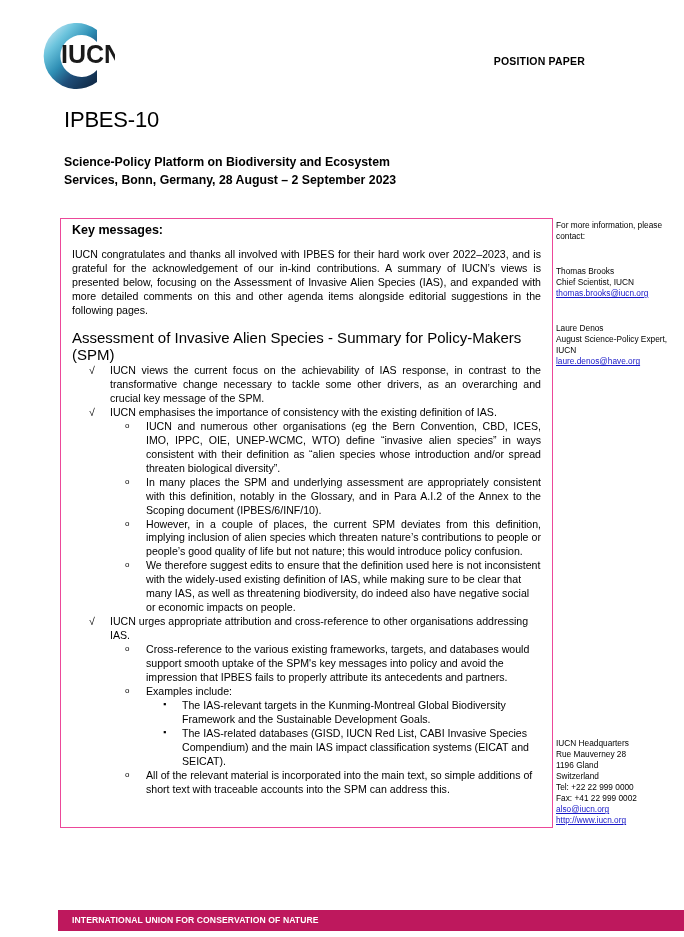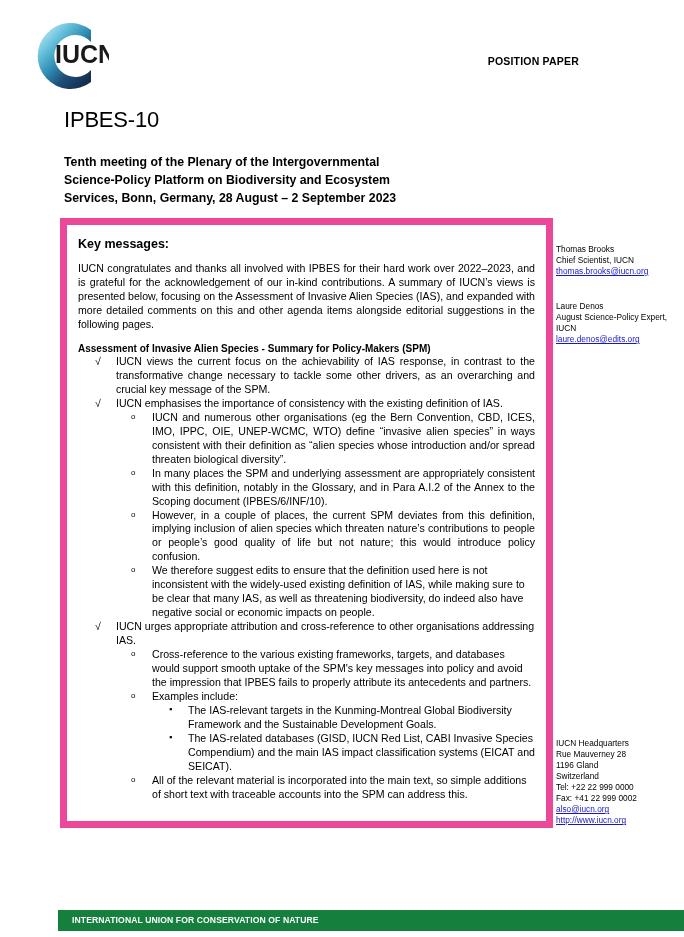--- a/index.html
+++ b/index.html
@@ -12,21 +12,21 @@
     height: 937px;
     position: relative;
     font-family: "Liberation Sans", sans-serif;
     color: #000000;
     overflow: hidden;
   }
 
   
   #page-header {
     position: absolute;
-    left: 11px; top: 0;
+    left: 17px; top: 0;
     width: 584px;
     height: 100px;
   }
   #iucn-logo {
     position: absolute;
     left: 14px;
     top: 14px;
     width: 84px;
     height: 84px;
   }
@@ -61,39 +61,39 @@
   }
   #doc-subtitle div { white-space: nowrap; }
 
   
   #key-messages-box {
     position: absolute;
     left: 60px;
     top: 218px;
     width: 493px;
     height: 610px;
-    border: 7px solid #ec4899;
+    border: 1px solid #ec4899;
     box-sizing: border-box;
-    padding: 12px 11px 6px 11px;
+    padding: 4px 11px 6px 11px;
     overflow: hidden;
   }
   #key-messages-heading {
     font-size: 12.5px;
     font-weight: bold;
     margin: 0 0 11px 0;
   }
   .body-para {
     font-size: 10.6px;
     line-height: 1.32;
     text-align: justify;
     margin: 0 0 11px 0;
   }
   #spm-heading {
-    font-size: 10px;
-    font-weight: bold;
+    font-size: 15px;
+    font-weight: normal;
     margin: 0 0 1px 0;
   }
 
   
   ul.lvl1, ul.lvl2, ul.lvl3 {
     list-style: none;
     margin: 0;
     padding: 0;
   }
   ul.lvl1 > li {
@@ -170,21 +170,21 @@
     word-break: break-all;
   }
 
   
   #footer-bar {
     position: absolute;
     left: 58px;
     top: 910px;
     width: 626px;
     height: 21px;
-    background: #15803d;
+    background: #be185d;
   }
   #footer-text {
     position: absolute;
     left: 14px;
     top: 5px;
     color: #ffffff;
     font-size: 8.6px;
     font-weight: bold;
     letter-spacing: 0.1px;
   }
@@ -213,21 +213,20 @@
       <text x="30" y="49" font-family="Liberation Sans, sans-serif" font-size="25" font-weight="bold" fill="#1a1a1a">IUCN</text>
     </svg>
   </div>
 
   <div id="position-paper-label">POSITION PAPER</div>
 </div>
 
 <div id="title-block">
   <h1 id="doc-title">IPBES-10</h1>
   <div id="doc-subtitle">
-    <div>Tenth meeting of the Plenary of the Intergovernmental</div>
     <div>Science-Policy Platform on Biodiversity and Ecosystem</div>
     <div>Services, Bonn, Germany, 28 August – 2 September 2023</div>
   </div>
 </div>
 
 <div id="key-messages-box">
   <div id="key-messages-heading">Key messages:</div>
 
   <p class="body-para">IUCN congratulates and thanks all involved with IPBES for their hard work over 2022–2023, and is grateful for the acknowledgement of our in-kind contributions. A summary of IUCN’s views is presented below, focusing on the Assessment of Invasive Alien Species (IAS), and expanded with more detailed comments on this and other agenda items alongside editorial suggestions in the following pages.</p>
 
@@ -288,31 +287,32 @@
         <li>
           <span class="mk">o</span>
           <span class="txt">All of the relevant material is incorporated into the main text, so simple additions of short text with traceable accounts into the SPM can address this.</span>
         </li>
       </ul>
     </li>
   </ul>
 </div>
 
 <div id="sidebar">
+  <div class="sb-block">For more information, please contact:</div>
 
   <div class="sb-block">
     <div class="sb-name">Thomas Brooks</div>
     <div>Chief Scientist, IUCN</div>
     <a class="sb-link" href="#">thomas.brooks@iucn.org</a>
   </div>
 
   <div class="sb-block">
     <div class="sb-name">Laure Denos</div>
     <div>August Science-Policy Expert, IUCN</div>
-    <a class="sb-link" href="#">laure.denos@edits.org</a>
+    <a class="sb-link" href="#">laure.denos@have.org</a>
   </div>
 </div>
 
 <div id="sidebar-bottom">
   <div>IUCN Headquarters</div>
   <div>Rue Mauverney 28</div>
   <div>1196 Gland</div>
   <div>Switzerland</div>
   <div>Tel: +22 22 999 0000</div>
   <div>Fax: +41 22 999 0002</div>

